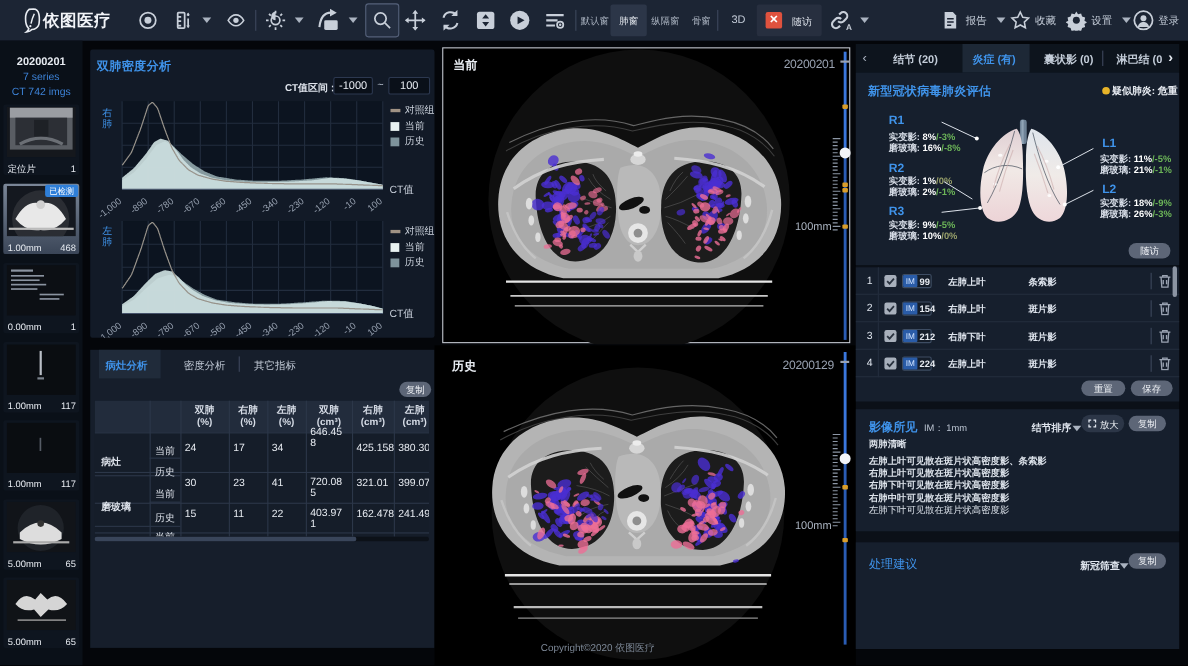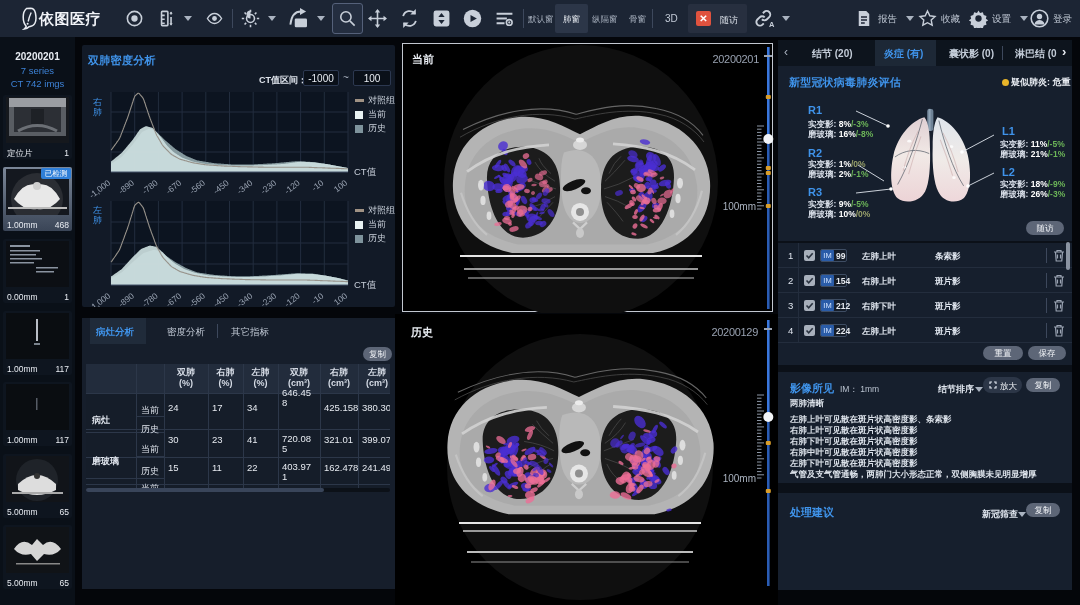--- a/index.html
+++ b/index.html
@@ -893,20 +893,21 @@
 <line x1="757" y1="458.8" x2="764" y2="458.8" stroke="#8d97a6" stroke-width="1"></line>
 <line x1="757" y1="462.0" x2="761.5" y2="462.0" stroke="#8d97a6" stroke-width="1"></line>
 <line x1="757" y1="465.2" x2="761.5" y2="465.2" stroke="#8d97a6" stroke-width="1"></line>
 <line x1="757" y1="468.4" x2="761.5" y2="468.4" stroke="#8d97a6" stroke-width="1"></line>
 <line x1="757" y1="471.6" x2="761.5" y2="471.6" stroke="#8d97a6" stroke-width="1"></line>
 <line x1="757" y1="474.8" x2="764" y2="474.8" stroke="#8d97a6" stroke-width="1"></line>
 <line x1="757" y1="478.0" x2="761.5" y2="478.0" stroke="#8d97a6" stroke-width="1"></line>
       </svg>
     </div>
 <div class="abs" style="left:700px;top:473px;width:56px;text-align:right;font-size:10px;color:#aab3c0">100mm</div>
+<div class="abs" style="left:352px;top:583px;width:383px;text-align:center;font-size:9px;color:#7d8897">Copyright©2020 依图医疗</div>
 <div class="abs" style="left:778px;top:40px;width:294px;height:550px;background:#0b1018">
       <div class="abs" style="left:0;top:0;width:294px;height:26px;background:#0d141d"></div>
       <div class="abs" style="left:97px;top:0;width:61px;height:26px;background:#1d2836"></div>
       <div class="abs" style="left:6px;top:5px;font-size:12px;color:#aab3c0">‹</div>
       <div class="abs" style="left:34px;top:7px;font-size:10px;color:#c3ccd8;font-weight:bold">结节 (20)</div>
       <div class="abs btxt" style="left:106px;top:7px;font-size:10px;font-weight:bold">炎症 (有)</div>
       <div class="abs" style="left:171px;top:7px;font-size:10px;color:#c3ccd8;font-weight:bold">囊状影 (0)</div>
       <div class="abs" style="left:224px;top:6px;width:1px;height:14px;background:#3d485c"></div>
       <div class="abs" style="left:237px;top:7px;font-size:10px;color:#c3ccd8;font-weight:bold">淋巴结 (0</div>
       <div class="abs" style="left:284px;top:4px;font-size:13px;color:#e8ecf2;font-weight:bold">›</div>
@@ -1055,23 +1056,22 @@
         <svg class="abs" style="left:211px;top:9px" width="8" height="8" viewBox="0 0 8 8" stroke="#dfe5ee" fill="none" stroke-width="1.2">
           <path d="M1 3V1h2M5 1h2v2M7 5v2H5M3 7H1V5"></path>
         </svg>
         <div class="abs" style="left:222px;top:9px;font-size:8.5px;color:#eef1f5">放大</div>
         <div class="pill" style="left:248px;top:6px;width:34px">复制</div>
         <div class="abs" style="left:12px;top:26px;font-size:8.5px;color:#dce2ea;font-weight:bold;white-space:nowrap">两肺清晰</div>
         <div class="abs" style="left:12px;top:42px;font-size:8.5px;color:#dce2ea;font-weight:bold;white-space:nowrap">左肺上叶可见散在斑片状高密度影、条索影</div>
         <div class="abs" style="left:12px;top:53px;font-size:8.5px;color:#dce2ea;font-weight:bold;white-space:nowrap">右肺上叶可见散在斑片状高密度影</div>
         <div class="abs" style="left:12px;top:64px;font-size:8.5px;color:#dce2ea;font-weight:bold;white-space:nowrap">右肺下叶可见散在斑片状高密度影</div>
         <div class="abs" style="left:12px;top:75px;font-size:8.5px;color:#dce2ea;font-weight:bold;white-space:nowrap">右肺中叶可见散在斑片状高密度影</div>
-        <div class="abs" style="left:12px;top:86px;font-size:8.5px;color:#dce2ea;font-weight:bold;white-space:nowrap">左肺下叶可见散在斑片状高密度影</div>
-        <div class="abs" style="left:12px;top:97px;font-size:8.5px;color:#dce2ea;font-weight:bold;white-space:nowrap">气管及支气管通畅，两肺门大小形态正常，双侧胸膜未见明显增厚</div>
+        <div class="abs" style="left:12px;top:86px;font-size:8.5px;color:#dce2ea;font-weight:normal;white-space:nowrap">左肺下叶可见散在斑片状高密度影</div>
       </div>
       <div class="abs" style="left:0;top:453px;width:294px;height:97px;background:#161f2d">
-        <div class="abs btxt" style="left:12px;top:12px;font-size:11px;font-weight:bold">处理建议</div>
+        <div class="abs btxt" style="left:12px;top:12px;font-size:11px;font-weight:normal">处理建议</div>
         <div class="abs" style="left:204px;top:15px;font-size:9px;color:#dfe5ee;font-weight:bold">新冠筛查</div>
         <div class="caret" style="left:240px;top:19px"></div>
         <div class="pill" style="left:248px;top:10px;width:34px">复制</div>
       </div>
       <div class="abs" style="left:288px;top:202px;width:4px;height:28px;background:#8b94a2;border-radius:2px"></div>
     </div>
 </div>
 </body></html>

